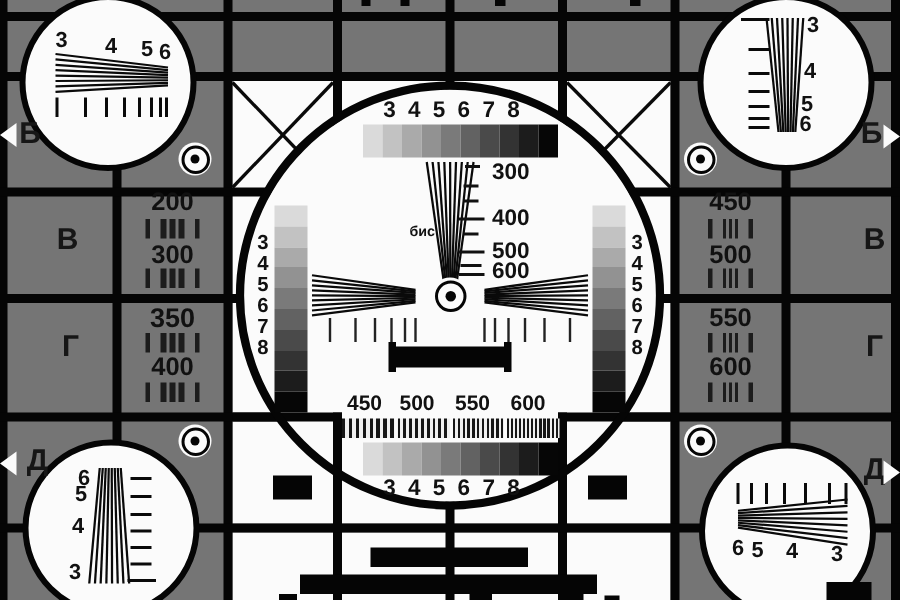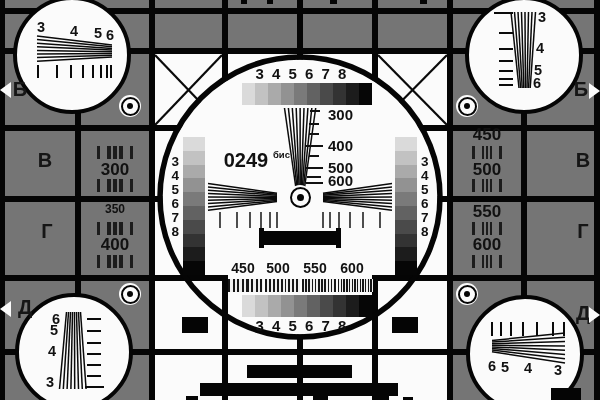--- a/index.html
+++ b/index.html
@@ -320,21 +320,20 @@
   <div class="bar" style="left:182px;top:317px;width:26px;height:16px"></div>
   <div class="bar" style="left:392px;top:317px;width:26px;height:16px"></div>
   <div class="bar" style="left:247px;top:365px;width:105px;height:13px"></div>
   <div class="bar" style="left:200px;top:383px;width:198px;height:13px"></div>
   <div class="bar" style="left:186px;top:396px;width:12px;height:4px"></div>
   <div class="bar" style="left:313px;top:396px;width:15px;height:4px"></div>
   <div class="bar" style="left:378px;top:396px;width:11px;height:4px"></div>
   <div class="bar" style="left:403px;top:397px;width:10px;height:3px"></div>
   <div class="bar" style="left:551px;top:388px;width:30px;height:12px"></div>
 
-  <div class="t" style="left:217px;top:150px;width:58px;font-size:20px">0249</div>
   <div class="t tl" style="left:273px;top:150px;width:20px;font-size:9.5px">бис</div>
   <div class="t" style="left:247px;top:66px;width:108px;font-size:15px;word-spacing:4px">3 4 5 6 7 8</div>
   <div class="t" style="left:247px;top:318px;width:108px;font-size:15px;word-spacing:4px">3 4 5 6 7 8</div>
 
   <div class="t tl" style="left:328px;top:107px;width:36px;font-size:15px">300</div>
   <div class="t tl" style="left:328px;top:138px;width:36px;font-size:15px">400</div>
   <div class="t tl" style="left:328px;top:160px;width:36px;font-size:15px">500</div>
   <div class="t tl" style="left:328px;top:173px;width:36px;font-size:15px">600</div>
 
   <div class="t" style="left:226px;top:261px;width:34px;font-size:14px">450</div>
@@ -348,40 +347,41 @@
   <div class="t tr" style="left:164px;top:197px;width:15px;font-size:13.5px">6</div>
   <div class="t tr" style="left:164px;top:211px;width:15px;font-size:13.5px">7</div>
   <div class="t tr" style="left:164px;top:225px;width:15px;font-size:13.5px">8</div>
   <div class="t tl" style="left:421px;top:155px;width:15px;font-size:13.5px">3</div>
   <div class="t tl" style="left:421px;top:169px;width:15px;font-size:13.5px">4</div>
   <div class="t tl" style="left:421px;top:183px;width:15px;font-size:13.5px">5</div>
   <div class="t tl" style="left:421px;top:197px;width:15px;font-size:13.5px">6</div>
   <div class="t tl" style="left:421px;top:211px;width:15px;font-size:13.5px">7</div>
   <div class="t tl" style="left:421px;top:225px;width:15px;font-size:13.5px">8</div>
 
+  <div class="t" style="left:85px;top:126px;width:60px;font-size:17px">200</div>
   <div class="bmark" style="left:96px;top:146px;width:38px">
       <i></i>
       <span class="g3">
         <i></i>
         <i></i>
         <i></i>
       </span>
       <i></i>
     </div>
   <div class="t" style="left:85px;top:161px;width:60px;font-size:17px">300</div>
   <div class="bmark" style="left:96px;top:179px;width:38px">
       <i></i>
       <span class="g3">
         <i></i>
         <i></i>
         <i></i>
       </span>
       <i></i>
     </div>
-  <div class="t" style="left:85px;top:203px;width:60px;font-size:12px">350</div>
+  <div class="t" style="left:85px;top:203px;width:60px;font-size:18px">350</div>
   <div class="bmark" style="left:96px;top:222px;width:38px">
       <i></i>
       <span class="g3">
         <i></i>
         <i></i>
         <i></i>
       </span>
       <i></i>
     </div>
   <div class="t" style="left:85px;top:236px;width:60px;font-size:17px">400</div>

